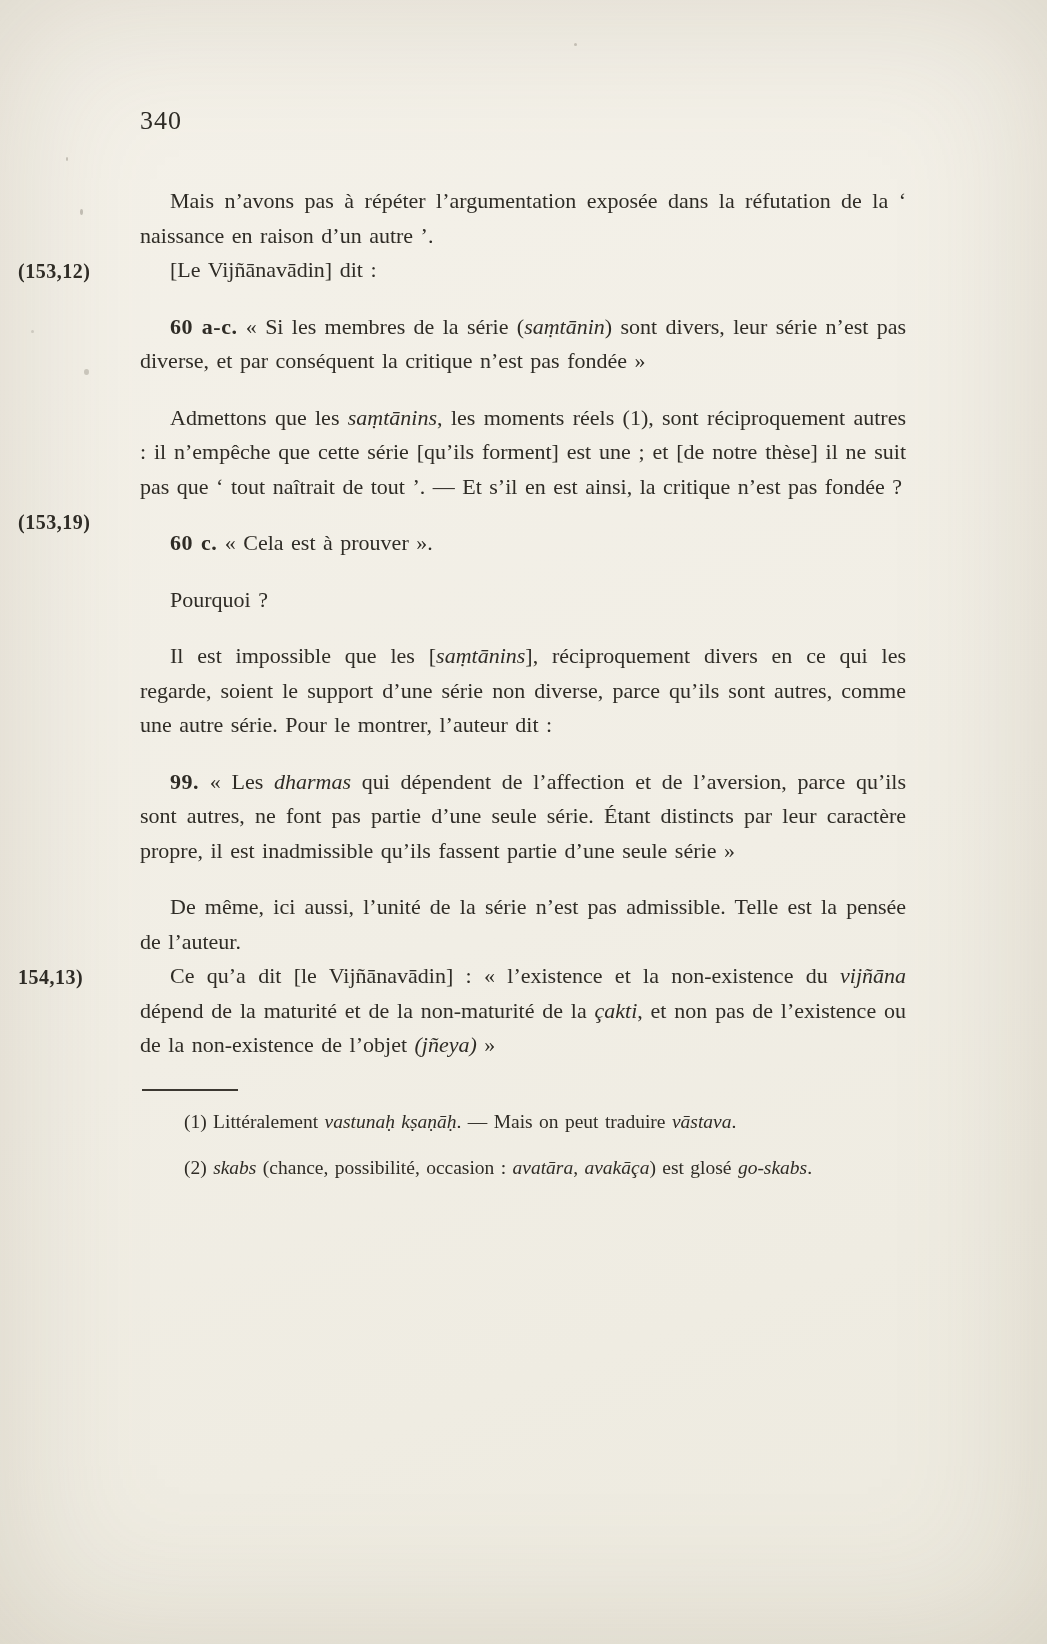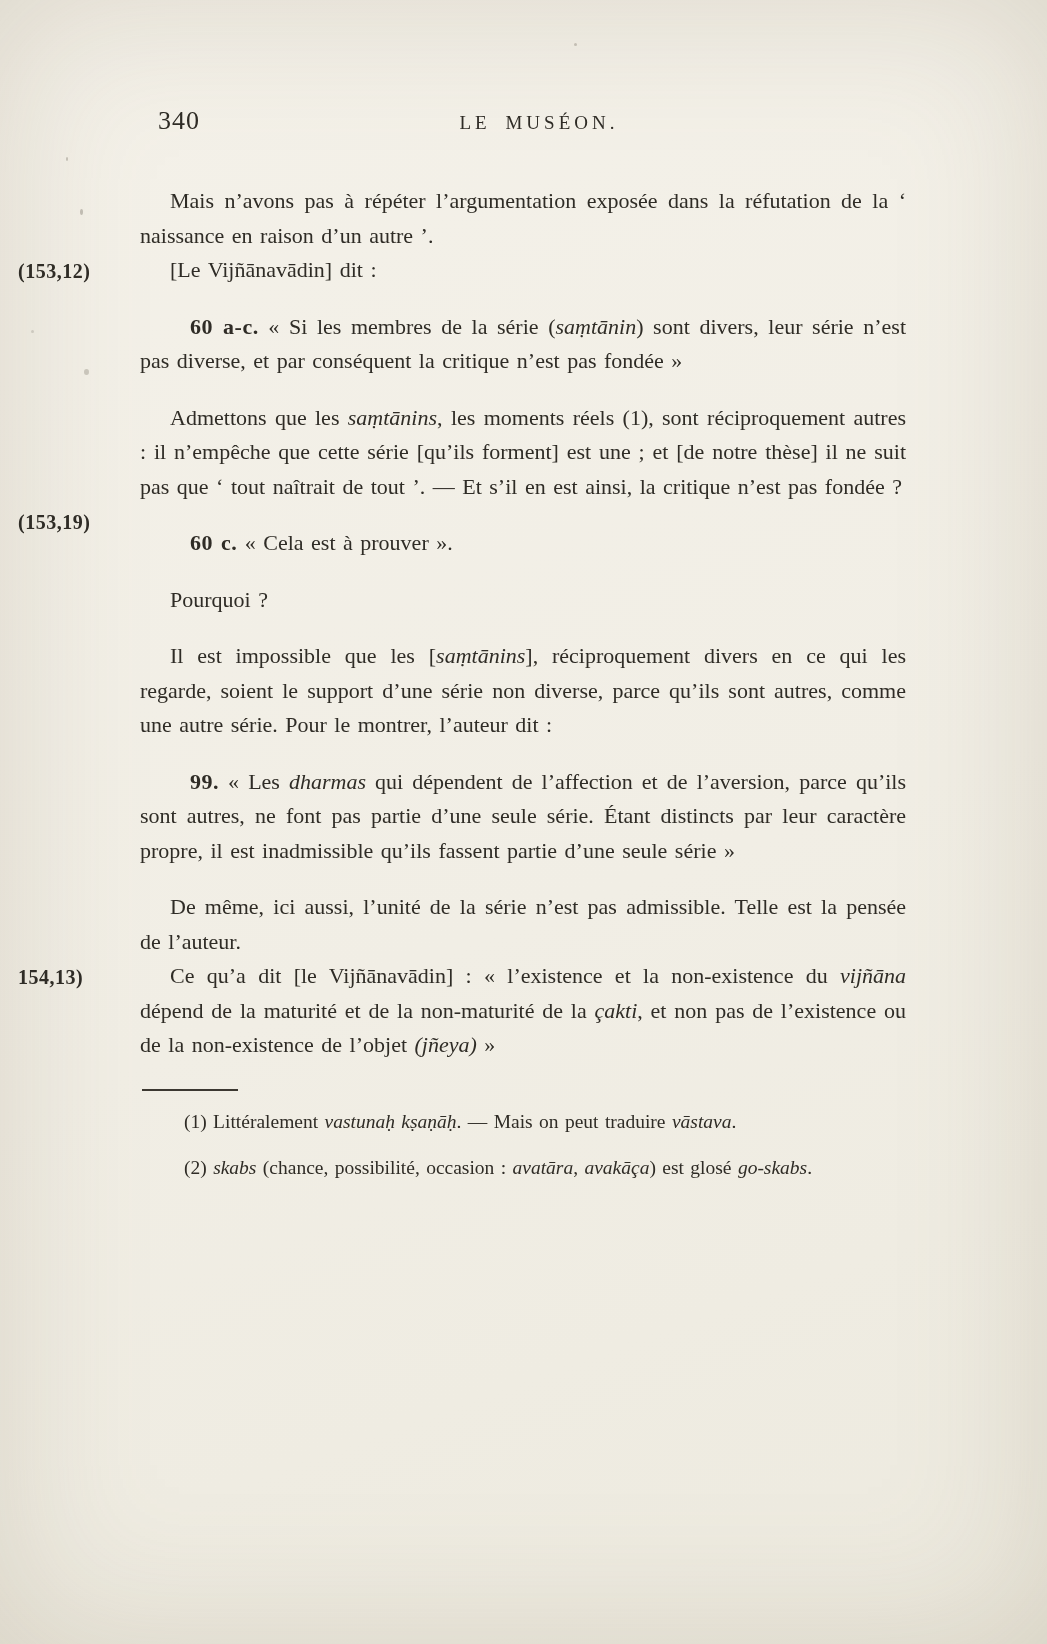--- a/index.html
+++ b/index.html
@@ -28,21 +28,21 @@
     pointer-events: none;
   }
   .speck {
     position: absolute;
     background: rgba(70, 63, 50, 0.5);
     border-radius: 50%;
   }
   .page-header {
     position: absolute;
     top: 106px;
-    left: 156px;
+    left: 138px;
     width: 766px;
     height: 34px;
   }
   .page-number {
     position: absolute;
     left: 2px;
     top: 0;
     font-size: 26px;
     letter-spacing: 1px;
   }
@@ -80,21 +80,21 @@
     top: 1px;
     width: 114px;
     font-size: 20px;
     text-indent: 0;
     text-align: left;
     letter-spacing: 0.5px;
     white-space: nowrap;
     font-weight: bold;
   }
   .italic { font-style: italic; }
-  .bold { font-weight: bold; letter-spacing: 0.5px; margin-left: 20px; }
+  .bold { font-weight: bold; letter-spacing: 0.5px; }
   .normal {}
   .footnotes-wrap {
     margin-top: 26px;
   }
   .footnote-rule {
     width: 96px;
     height: 0;
     border-top: 2px solid #3c3831;
     margin: 0 0 12px 2px;
   }
@@ -115,21 +115,20 @@
   <div class="vignette"></div>
 
   <div class="speck" style="left:574px; top:43px; width:3px; height:3px; opacity:.5;"></div>
   <div class="speck" style="left:66px; top:157px; width:2px; height:4px; opacity:.55;"></div>
   <div class="speck" style="left:80px; top:209px; width:3px; height:6px; opacity:.55;"></div>
   <div class="speck" style="left:84px; top:369px; width:5px; height:6px; opacity:.45;"></div>
   <div class="speck" style="left:31px; top:330px; width:3px; height:3px; opacity:.35;"></div>
 
   <header class="page-header">
     <span class="page-number">340</span>
-    <span class="running-title">LE MUSÉON.</span>
   </header>
 
   <main class="text-column">
     <div class="paras">
         <p class="para"><span class="normal">Mais n’avons pas à répéter l’argumentation exposée dans la réfutation de la ‘ naissance en raison d’un autre ’.</span></p>
         <p class="para"><span class="margin-ref">(153,12)</span><span class="normal">[Le Vijñānavādin] dit :</span></p>
         <p class="para gap"><span class="bold">60 a-c.</span><span class="normal"> « Si les membres de la série (</span><span class="italic">saṃtānin</span><span class="normal">) sont divers, leur série n’est pas diverse, et par conséquent la critique n’est pas fondée »</span></p>
         <p class="para gap"><span class="normal">Admettons que les </span><span class="italic">saṃtānins</span><span class="normal">, les moments réels (1), sont réciproquement autres : il n’empêche que cette série [qu’ils forment] est une ; et [de notre thèse] il ne suit pas que ‘ tout naîtrait de tout ’. — Et s’il en est ainsi, la critique n’est pas fondée ?</span></p>
         <p class="para"><span class="margin-ref">(153,19)</span></p>
         <p class="para gap"><span class="bold">60 c.</span><span class="normal"> « Cela est à prouver ».</span></p>

